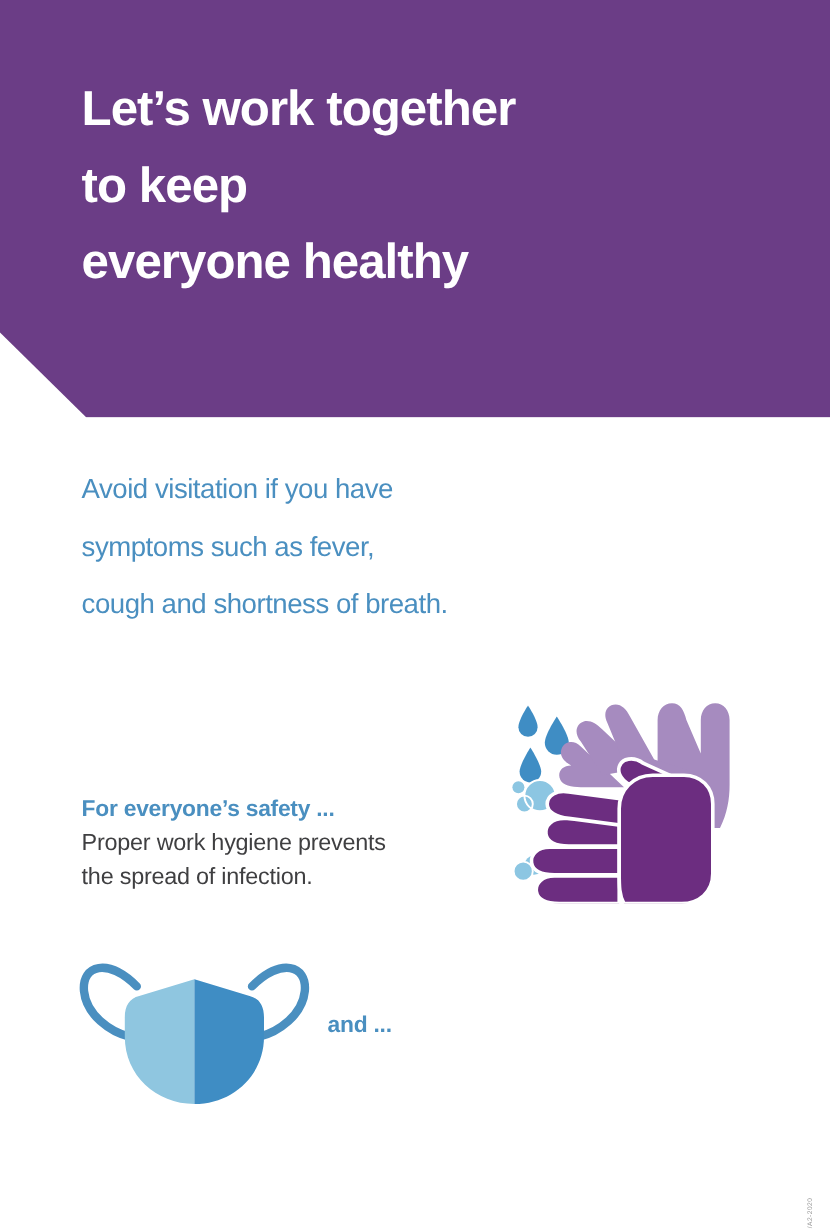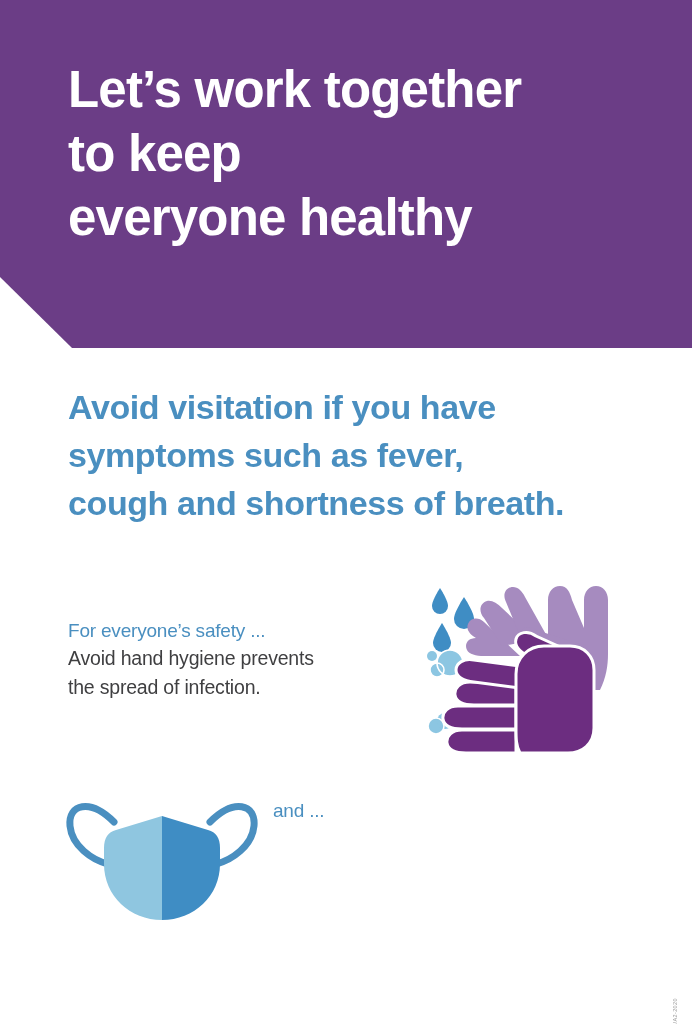--- a/index.html
+++ b/index.html
@@ -30,36 +30,36 @@
     clip-path: polygon(0 0, 692px 0, 692px 348px, 72px 348px, 0 277px);
   }
   .headline {
     position: absolute;
     left: 68px;
     top: 58px;
     width: 600px;
     color: #ffffff;
     font-family: "Liberation Sans", sans-serif;
     font-weight: bold;
-    font-size: 51px;
+    font-size: 41px;
     line-height: 64px;
     letter-spacing: -0.8px;
     white-space: pre-line;
   }
 
   
   .subhead {
     position: absolute;
     left: 68px;
     top: 383px;
     width: 600px;
     color: #4A8FC0;
     font-family: "Liberation Sans", sans-serif;
-    font-weight: bold;
-    font-size: 34px;
+    font-weight: normal;
+    font-size: 23px;
     line-height: 48px;
     letter-spacing: -0.4px;
     white-space: pre-line;
   }
 
   
   .section-hands {
     position: absolute;
     left: 0;
     top: 570px;
@@ -68,24 +68,25 @@
   }
   .hands-text {
     position: absolute;
     left: 68px;
     top: 48px;
     width: 340px;
   }
   .eyebrow {
     color: #4A8FC0;
     font-family: "Liberation Sans", sans-serif;
-    font-weight: normal;
+    font-weight: bold;
     font-size: 19px;
     line-height: 26px;
     letter-spacing: -0.2px;
+    margin-top: 44px;
   }
   .body-copy {
     color: #3F3F41;
     font-family: "Liberation Sans", sans-serif;
     font-weight: normal;
     font-size: 19.5px;
     line-height: 29px;
     letter-spacing: -0.2px;
     white-space: pre-line;
   }
@@ -144,21 +145,21 @@
 everyone healthy</div>
 
   <div class="subhead">Avoid visitation if you have
 symptoms such as fever,
 cough and shortness of breath.</div>
 
   <div class="section-hands">
 
     <div class="hands-text">
       <div class="eyebrow">For everyone’s safety ...</div>
-      <div class="body-copy">Avoid hand hygiene prevents
+      <div class="body-copy">Proper work hygiene prevents
 the spread of infection.</div>
     </div>
 
     <div class="hands-icon">
       <svg viewBox="0 0 200 175" width="200" height="175" aria-hidden="true">
 
         <g>
           <path d="M16 10 C16 10 8 22 8 28 a8 8 0 0 0 16 0 C24 22 16 10 16 10 Z" fill="#3F8DC4"></path>
           <path d="M40 19 C40 19 30 34 30 41 a10 10 0 0 0 20 0 C50 34 40 19 40 19 Z" fill="#3F8DC4"></path>
           <path d="M18 45 C18 45 9 59 9 65 a9 9 0 0 0 18 0 C27 59 18 45 18 45 Z" fill="#3F8DC4"></path>

